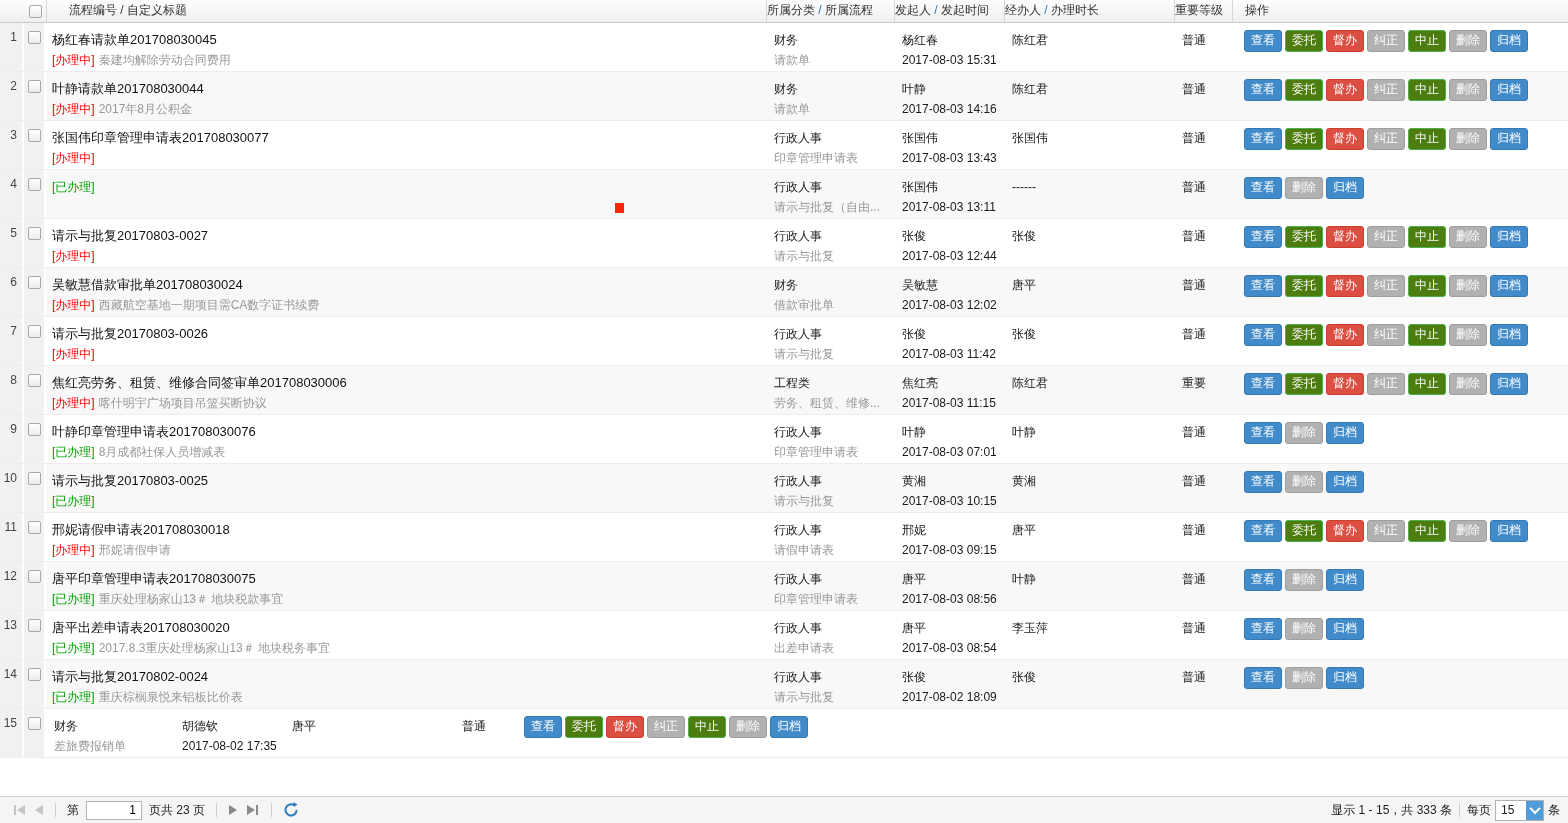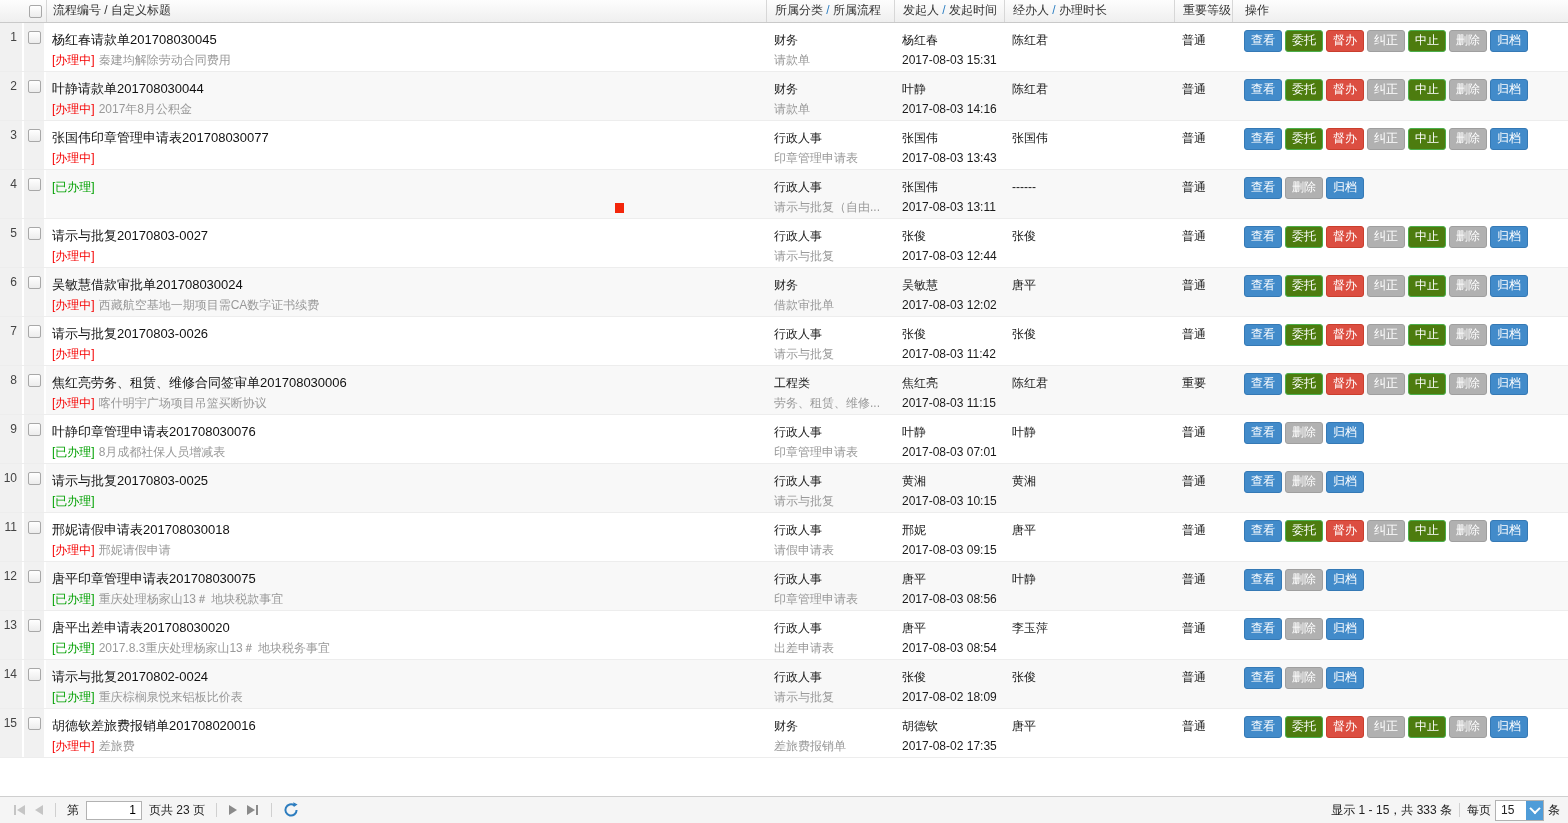--- a/index.html
+++ b/index.html
@@ -2,25 +2,25 @@
 <html><head>
 <meta charset="utf-8">
 <style>
   html,body{margin:0;padding:0;background:#fff;}
   .screen{position:relative;width:1568px;height:823px;overflow:hidden;background:#fff;
           font-family:"Liberation Sans","DejaVu Sans",sans-serif;color:#1a1a1a;font-size:12px;}
   
   .grid{position:absolute;top:0;left:0;width:1568px;}
   .hrow{display:flex;height:22px;background:linear-gradient(#fdfdfd,#efefef);
         border-bottom:1px solid #c9c9c9;align-items:center;}
-  .hc{box-sizing:border-box;padding-left:8px;white-space:nowrap;color:#333;height:22px;line-height:21px;}
+  .hc{box-sizing:border-box;white-space:nowrap;color:#333;height:22px;line-height:21px;}
   .hc.sep{border-left:1px solid #d7d7d7;}
   .c-num{width:24px;padding:0;}
   .c-check{width:22px;padding:0;display:flex;justify-content:center;align-items:flex-start;}
-  .c-title{flex:1;padding-left:6px;}
+  .c-title{flex:1;padding-left:22px;}
   .c-cat{width:128px;}
   .c-init{width:110px;}
   .c-hand{width:130px;}
   .c-imp{width:58px;margin-left:40px;}
   .c-ops{width:336px;padding-left:12px;}
   .hrow .c-check{align-items:center;}
   .sl-dark{color:#333;}
   .sl-blue{color:#2f80c3;}
   
   .row{display:flex;height:48px;border-bottom:1px solid #ededed;background:#fff;}
@@ -469,24 +469,20 @@
       <div class="line">普通</div>
     </div>
     <div class="cell c-ops"><span class="btn btn-blue">查看</span><span class="btn btn-gray">删除</span><span class="btn btn-blue">归档</span></div>
   </div>
 
   <div class="row">
     <div class="cell c-num">15</div>
     <div class="cell c-check">
       <span class="checkbox"></span>
     </div>
-    <div class="cell c-title">
-      <div class="line t1">胡德钦差旅费报销单201708020016</div>
-      <div class="line"><span class="st-doing">[办理中]</span><span class="subtitle">差旅费</span></div>
-    </div>
     <div class="cell c-cat">
       <div class="line">财务</div>
       <div class="line gray">差旅费报销单</div>
     </div>
     <div class="cell c-init">
       <div class="line">胡德钦</div>
       <div class="line">2017-08-02 17:35</div>
     </div>
     <div class="cell c-hand">
       <div class="line">唐平</div>

